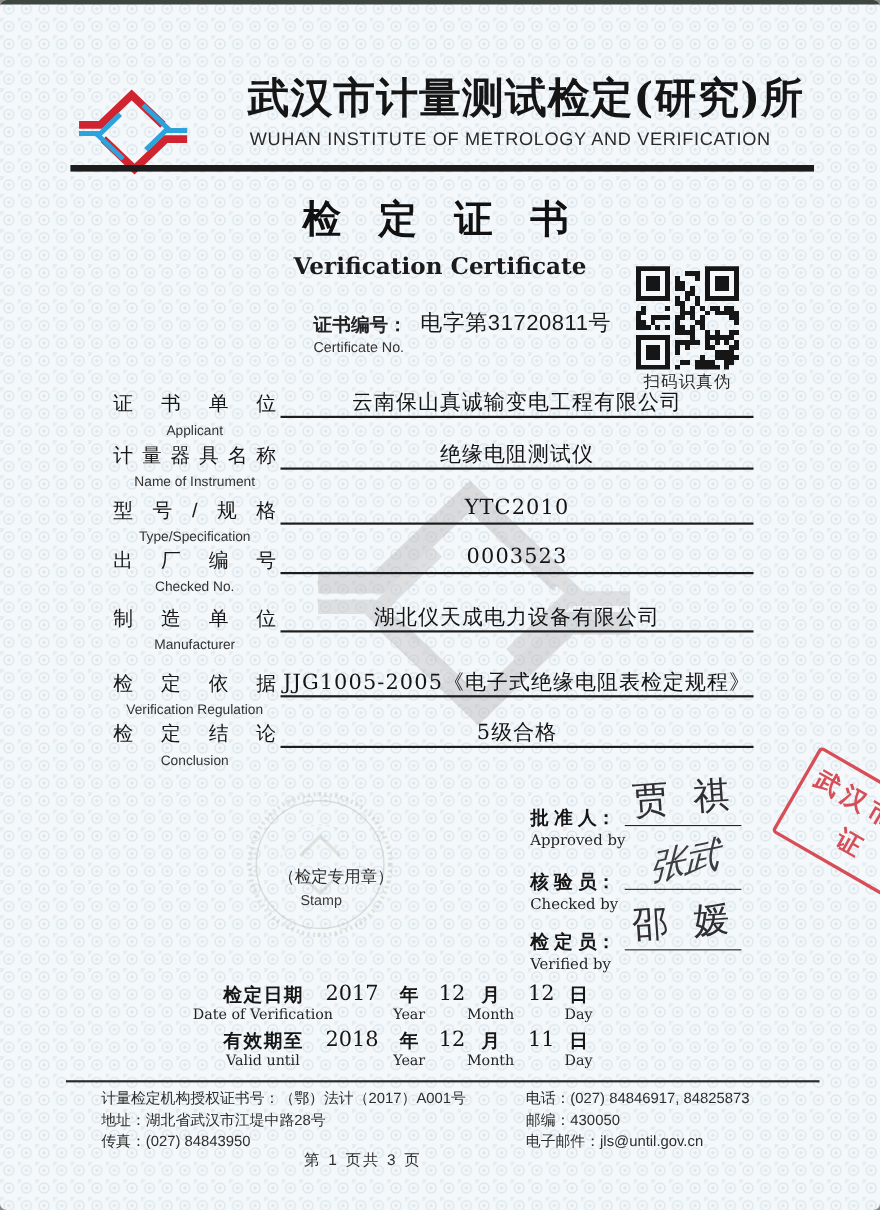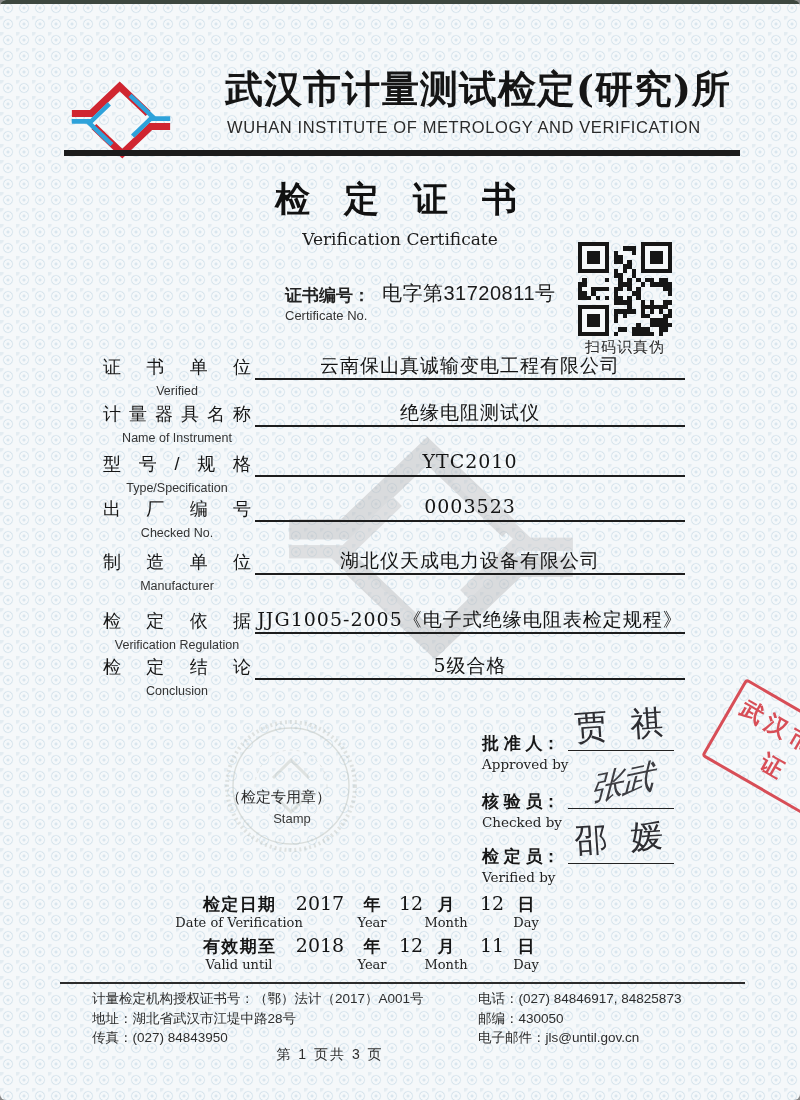--- a/index.html
+++ b/index.html
@@ -18,41 +18,41 @@
   .abs{position:absolute;}
   
   .inst-zh{font-family:"DejaVu Serif", serif;font-weight:bold;font-size:38px;letter-spacing:1px;color:#151515;white-space:nowrap;}
   .inst-en{font-family:"Liberation Sans", sans-serif;font-size:16.5px;letter-spacing:.6px;color:#2a2a2a;white-space:nowrap;}
   .black-bar{left:64px;top:150px;width:676px;height:6px;background:#1c1c1c;}
   
   .cert-title{left:0;top:176px;width:100%;text-align:center;font-size:35px;font-weight:bold;
     letter-spacing:34px;padding-left:26px;box-sizing:border-box;color:#111;
     font-family:"Liberation Sans", sans-serif;}
   .cert-title-en{left:0;top:229px;width:100%;text-align:center;font-family:"DejaVu Serif", serif;
-    font-weight:normal;font-size:17px;color:#1b1b1b;}
+    font-weight:bold;font-size:21px;color:#1b1b1b;}
   
   .certno-label{left:285px;top:284px;font-size:17px;font-weight:bold;color:#222;}
   .certno-value{left:382px;top:280px;font-size:20px;color:#1a1a1a;letter-spacing:.5px;}
   .certno-en{left:285px;top:308px;font-size:13px;color:#333;}
   
   .qr-box{left:578px;top:242px;width:94px;height:94px;}
   .qr-caption{left:566px;top:338px;width:118px;text-align:center;font-size:15px;color:#2a2a2a;letter-spacing:1px;}
   
   .watermark{left:278px;top:433px;width:306px;height:230px;opacity:.45;}
   
   .frow{position:absolute;inset:0;}
   .frow .zh{position:absolute;left:103px;top:calc(var(--ly) - 23px);width:148px;font-size:18px;font-weight:normal;
     color:#161616;text-align:justify;text-align-last:justify;}
   .frow .en{position:absolute;left:97px;top:calc(var(--ly) + 6px);width:160px;text-align:center;font-size:12.5px;color:#333;}
   .frow .line{position:absolute;left:255px;top:var(--ly);width:430px;border-top:2px solid #1d1d1d;}
   .frow .val{position:absolute;left:255px;top:calc(var(--ly) - 25px);width:430px;text-align:center;
     font-family:"DejaVu Serif", serif;font-size:19px;color:#141414;letter-spacing:1px;white-space:nowrap;}
   
   .seal{left:223px;top:718px;width:136px;height:136px;opacity:.8;}
-  .seal-caption{left:226px;top:788px;width:132px;text-align:left;font-size:15px;color:#2d2d2d;}
+  .seal-caption{left:226px;top:788px;width:132px;text-align:right;font-size:15px;color:#2d2d2d;}
   .seal-en{left:226px;top:811px;width:132px;text-align:center;font-size:13px;color:#3a3a3a;}
   
   .srow{position:absolute;inset:0;}
   .srow .zh{position:absolute;left:482px;top:calc(var(--ly) - 18px);font-size:17px;font-weight:bold;color:#161616;white-space:nowrap;}
   .srow .en{position:absolute;left:482px;top:calc(var(--ly) + 6px);font-family:"DejaVu Serif", serif;font-size:13.5px;color:#222;}
   .srow .line{position:absolute;left:568px;top:var(--ly);width:106px;border-top:1.6px solid #232323;}
   .srow .sig{position:absolute;left:552px;top:calc(var(--ly) - 47px);width:140px;text-align:center;
     font-family:"DejaVu Serif", serif;font-size:33px;color:#2e2e33;transform:rotate(-4deg);letter-spacing:6px;white-space:nowrap;}
   .srow .sig.scrawl{transform:rotate(-12deg) skewX(-14deg);letter-spacing:-1px;font-style:italic;opacity:.92;}
   
@@ -237,21 +237,21 @@
     <path d="M6 50 H36 L80 8 L124 50" stroke="#b9b9bb" stroke-width="11"></path>
     <path d="M158 70 H128 L84 112 L40 70" stroke="#b9b9bb" stroke-width="11"></path>
     <path d="M6 62 H36 L64 35" stroke="#c3c3c5" stroke-width="7"></path>
     <path d="M158 58 H128 L100 85" stroke="#c3c3c5" stroke-width="7"></path>
     <path d="M96 22 L134 58 H158" stroke="#c3c3c5" stroke-width="7"></path>
     <path d="M68 98 L30 62 H6" stroke="#c3c3c5" stroke-width="7"></path>
   </svg>
 
   <div class="frow" style="--ly:378px">
     <div class="zh">证书单位</div>
-    <div class="en">Verified</div>
+    <div class="en">Applicant</div>
     <div class="val">云南保山真诚输变电工程有限公司</div>
     <div class="line"></div>
   </div>
   <div class="frow" style="--ly:425px">
     <div class="zh">计量器具名称</div>
     <div class="en">Name of Instrument</div>
     <div class="val">绝缘电阻测试仪</div>
     <div class="line"></div>
   </div>
   <div class="frow" style="--ly:475px">

